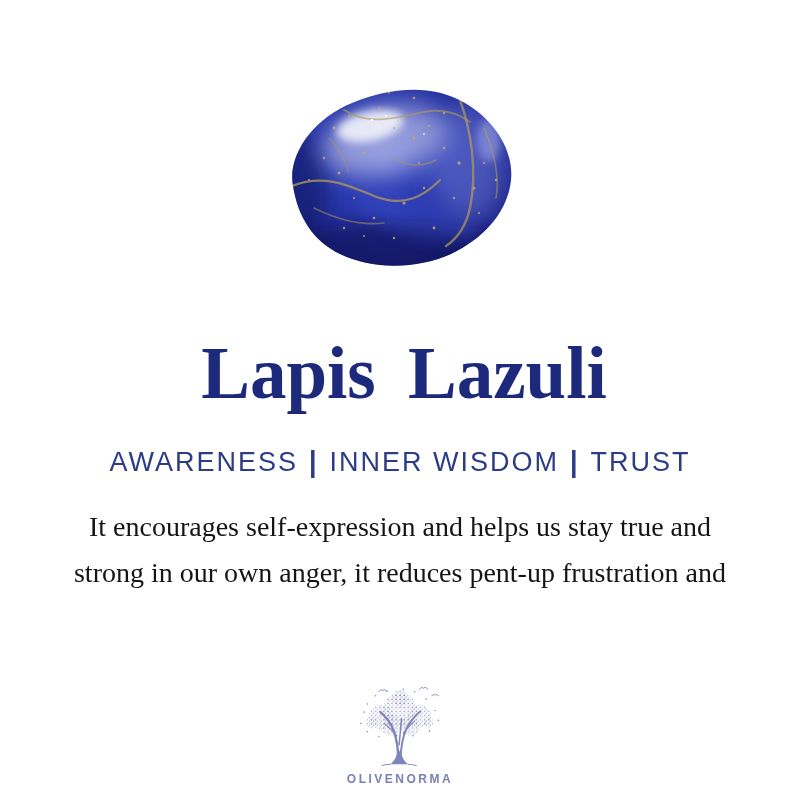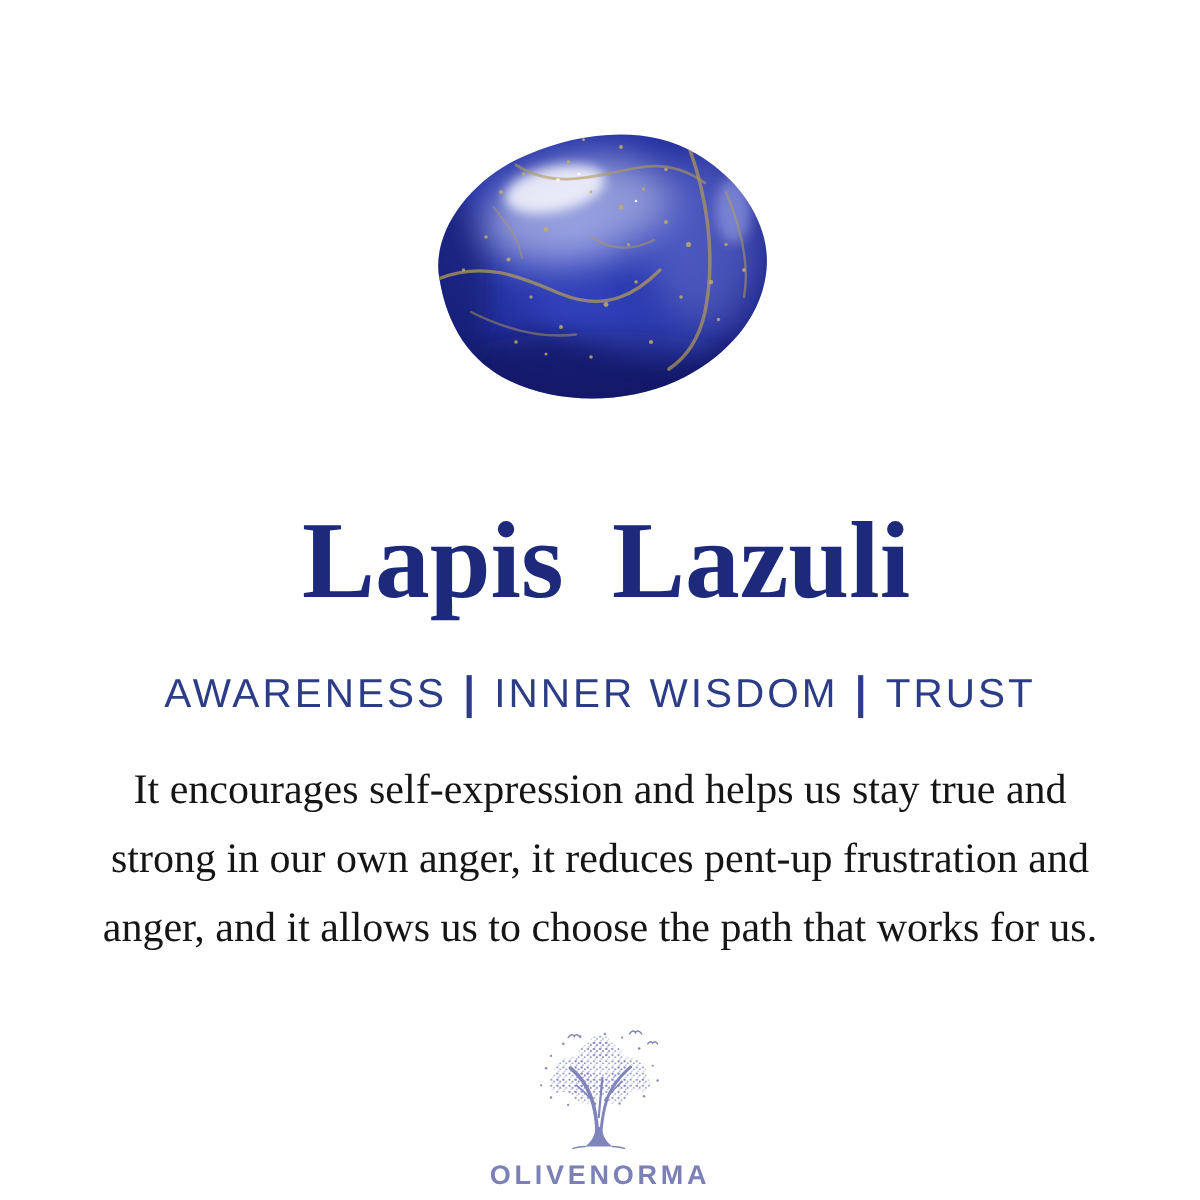--- a/index.html
+++ b/index.html
@@ -27,21 +27,21 @@
   .description{
     position:absolute;top:504px;left:0;width:100%;
     text-align:center;font-family:Liberation Serif, serif;
     font-size:28px;line-height:46px;color:#151515;
   }
   .description .line{white-space:nowrap;}
 
   .brand{position:absolute;top:686px;left:0;width:100%;text-align:center;}
   .brand-name{
     margin-top:2px;font-family:"Liberation Sans",sans-serif;
-    font-size:18px;font-weight:700;letter-spacing:2.5px;color:#7b80b6;
+    font-size:12px;font-weight:700;letter-spacing:2.5px;color:#7b80b6;
   }
 </style>
 </head>
 <body>
 
 <div class="card">
 
   <div class="stone-wrap">
     <svg width="252" height="208" viewBox="0 0 252 208" aria-hidden="true">
       <defs>
@@ -131,21 +131,20 @@
 
   <h1 class="title">Lapis Lazuli</h1>
 
   <div class="subtitle">
     <span>AWARENESS</span><span class="divider">|</span><span>INNER WISDOM</span><span class="divider">|</span><span>TRUST</span>
   </div>
 
   <div class="description">
     <div class="line">It encourages self-expression and helps us stay true and</div>
     <div class="line">strong in our own anger, it reduces pent-up frustration and</div>
-    <div class="line">anger, and it allows us to choose the path that works for us.</div>
   </div>
 
   <div class="brand">
     <svg width="92" height="80" viewBox="0 0 112 98" aria-hidden="true">
       <defs>
         <pattern id="leafDots" width="5" height="5" patternUnits="userSpaceOnUse">
           <circle cx="1.1" cy="1.3" r="0.85" fill="#8489bf"></circle>
           <circle cx="3.5" cy="3.1" r="0.7" fill="#8a8fc4"></circle>
           <circle cx="2.1" cy="4.5" r="0.5" fill="#9da2ce"></circle>
         </pattern>

